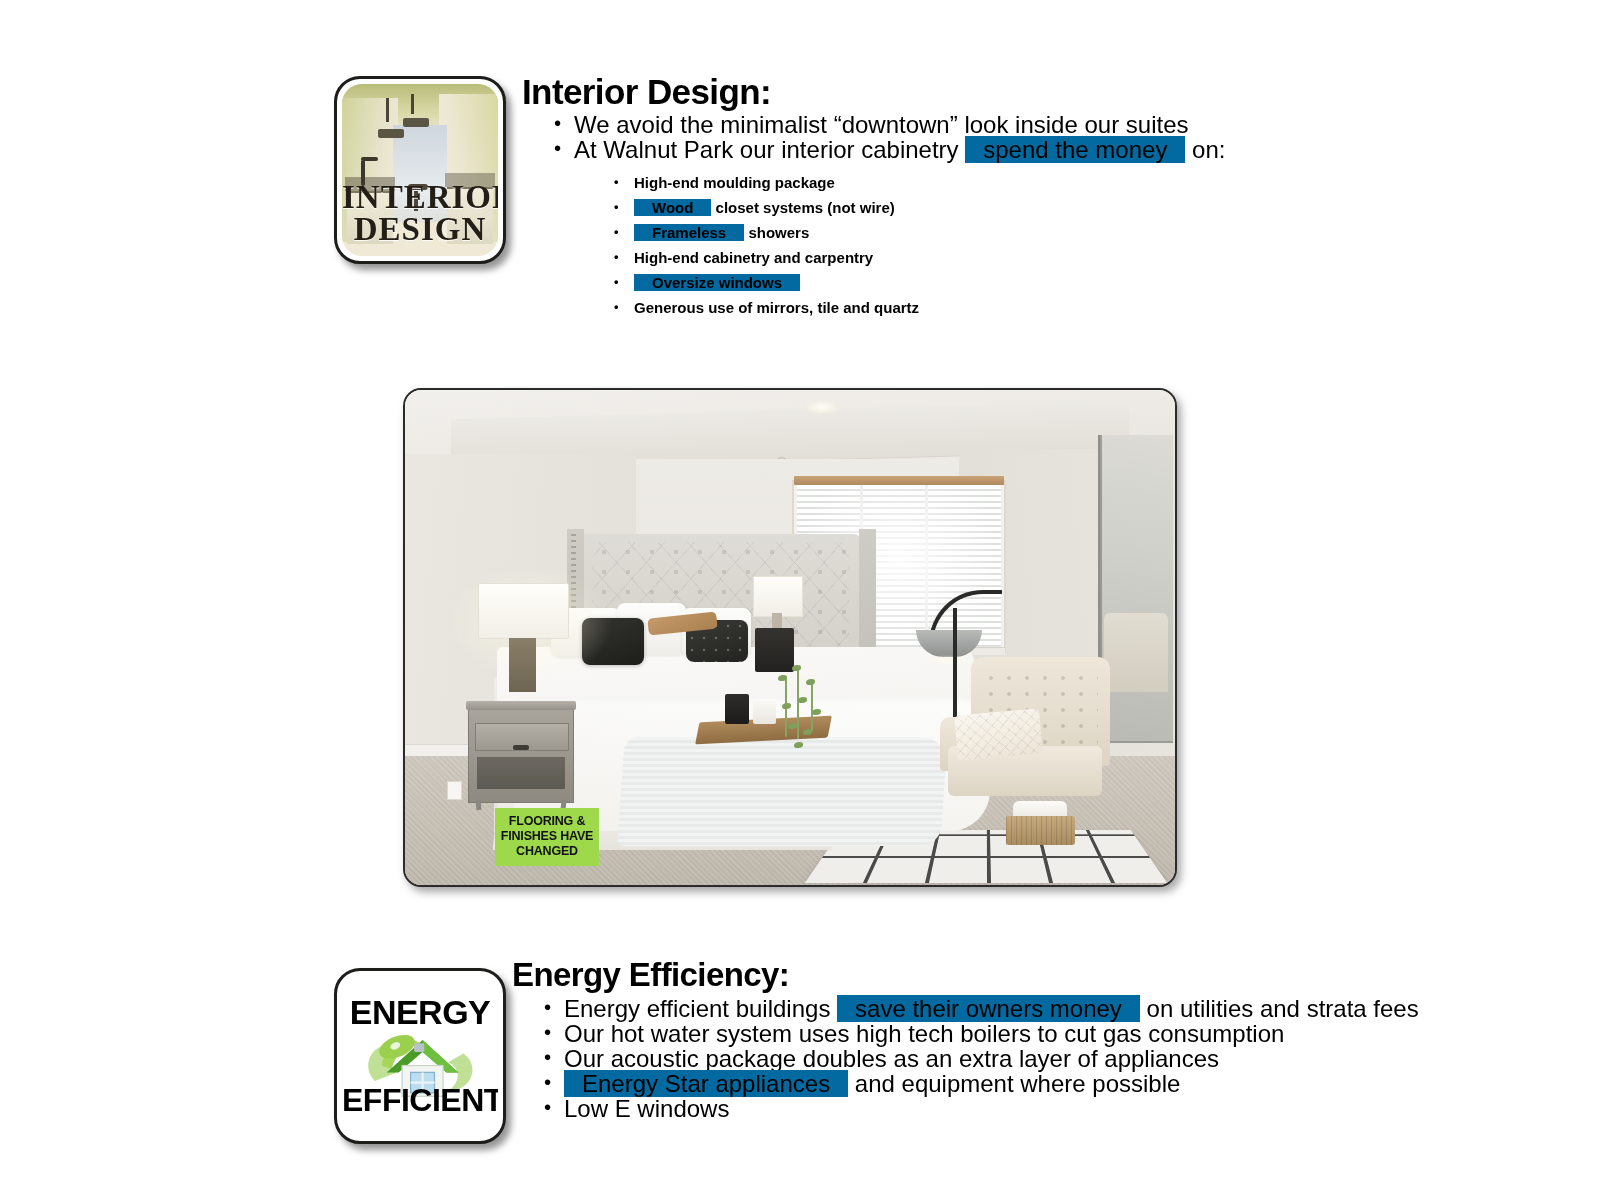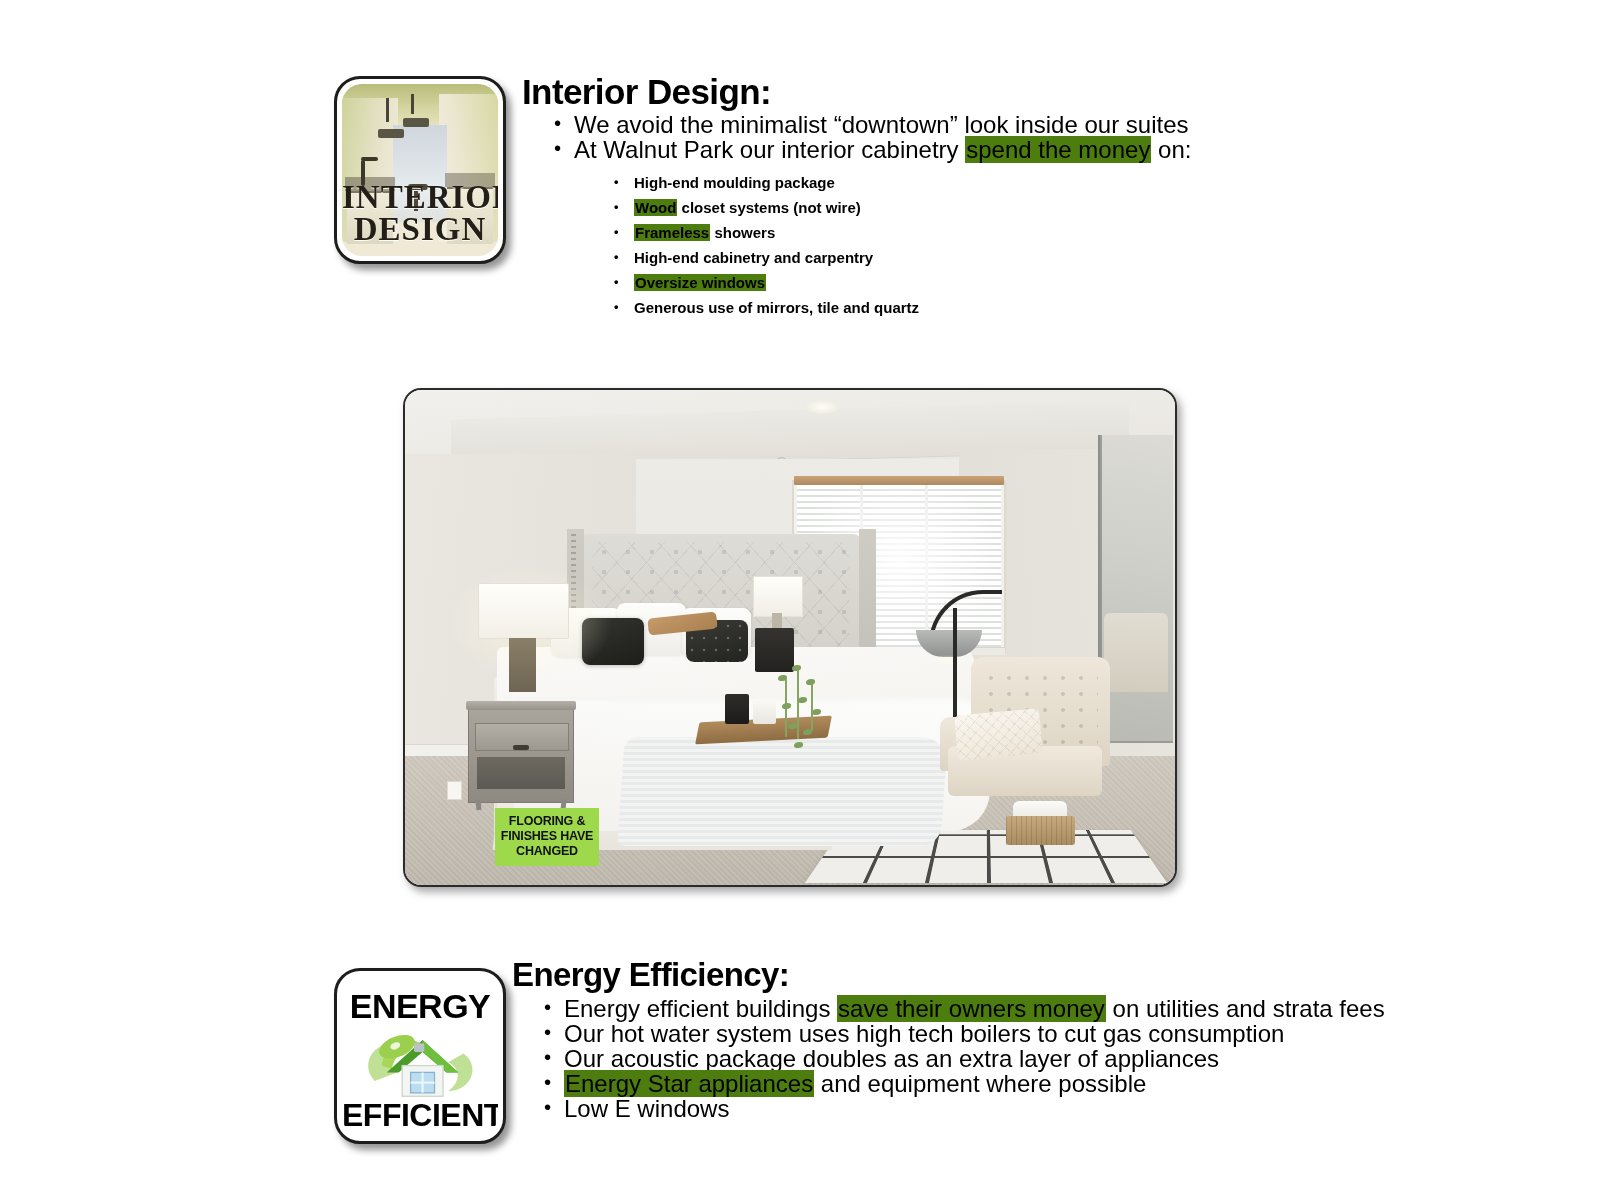--- a/index.html
+++ b/index.html
@@ -8,21 +8,21 @@
     background: #ffffff;
   }
   body {
     width: 1600px;
     height: 1200px;
     position: relative;
     overflow: hidden;
     font-family: "Liberation Sans", sans-serif;
     color: #000000;
   }
-  .hl { background: #4d7c0f; padding: 0 1px; }
+  .hl { background: #0369a1; padding: 0 18px; }
 
   
   .logo-tile {
     position: absolute;
     border-radius: 26px;
     background: #ffffff;
     border: 3px solid #1d1d1b;
     box-shadow: 5px 6px 7px rgba(0,0,0,0.42);
     overflow: hidden;
   }
@@ -105,22 +105,22 @@
   #interior-logo .logo-wordmark { font-size: 33px; }
 
   
   #energy-logo { left: 334px; top: 968px; width: 166px; height: 170px; }
   #energy-logo .ee-top,
   #energy-logo .ee-bottom {
     position: absolute; left: 0; right: 0; text-align: center;
     font-family: "Liberation Sans", sans-serif;
     font-weight: 700; color: #000; letter-spacing: -0.5px;
   }
-  #energy-logo .ee-top { top: 11px; font-size: 34px; }
-  #energy-logo .ee-bottom { bottom: 2px; font-size: 32px; }
+  #energy-logo .ee-top { top: 17px; font-size: 34px; }
+  #energy-logo .ee-bottom { bottom: 17px; font-size: 32px; }
   .ee-art { position: absolute; left: 14px; right: 14px; top: 44px; height: 86px; }
 
   
   .heading {
     position: absolute;
     font-family: "Liberation Sans", sans-serif;
     font-weight: 700;
     color: #000;
     letter-spacing: -0.6px;
   }

